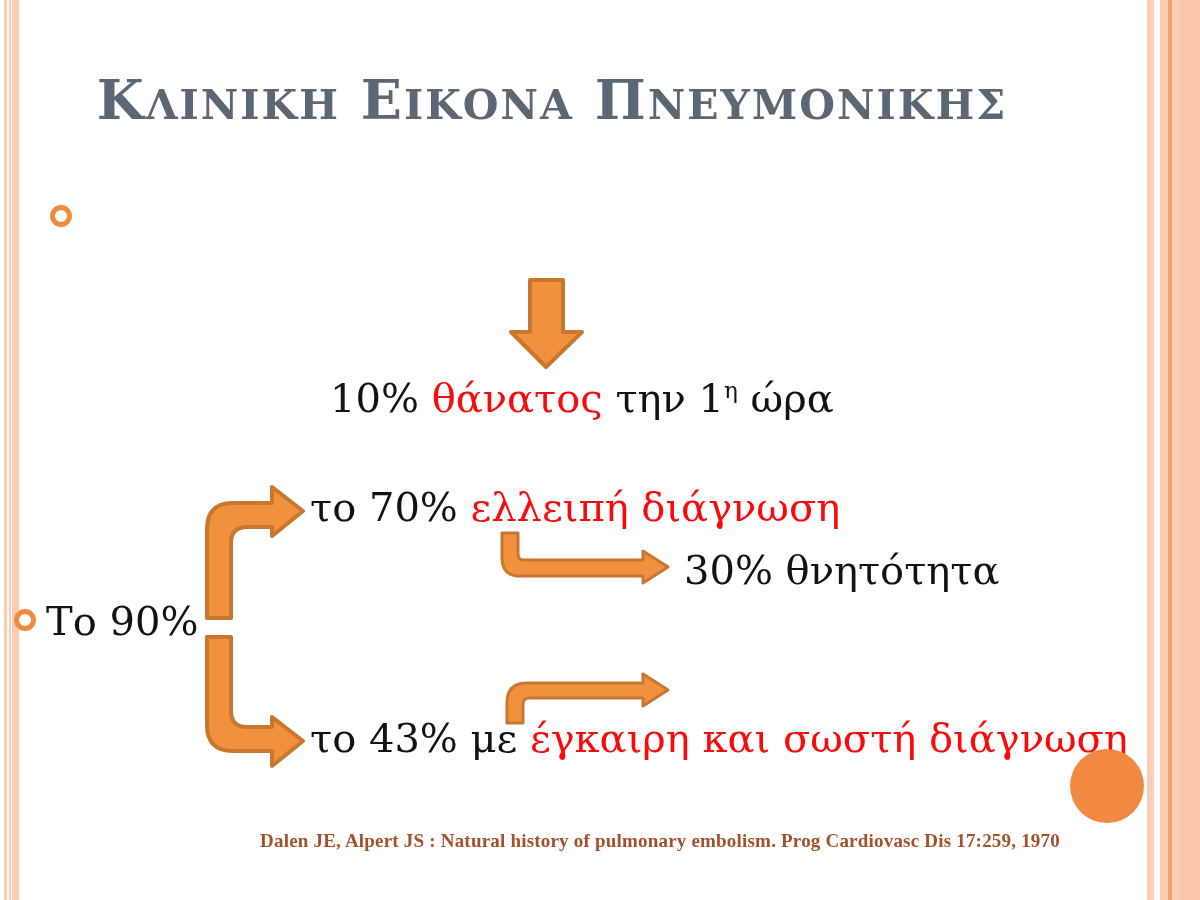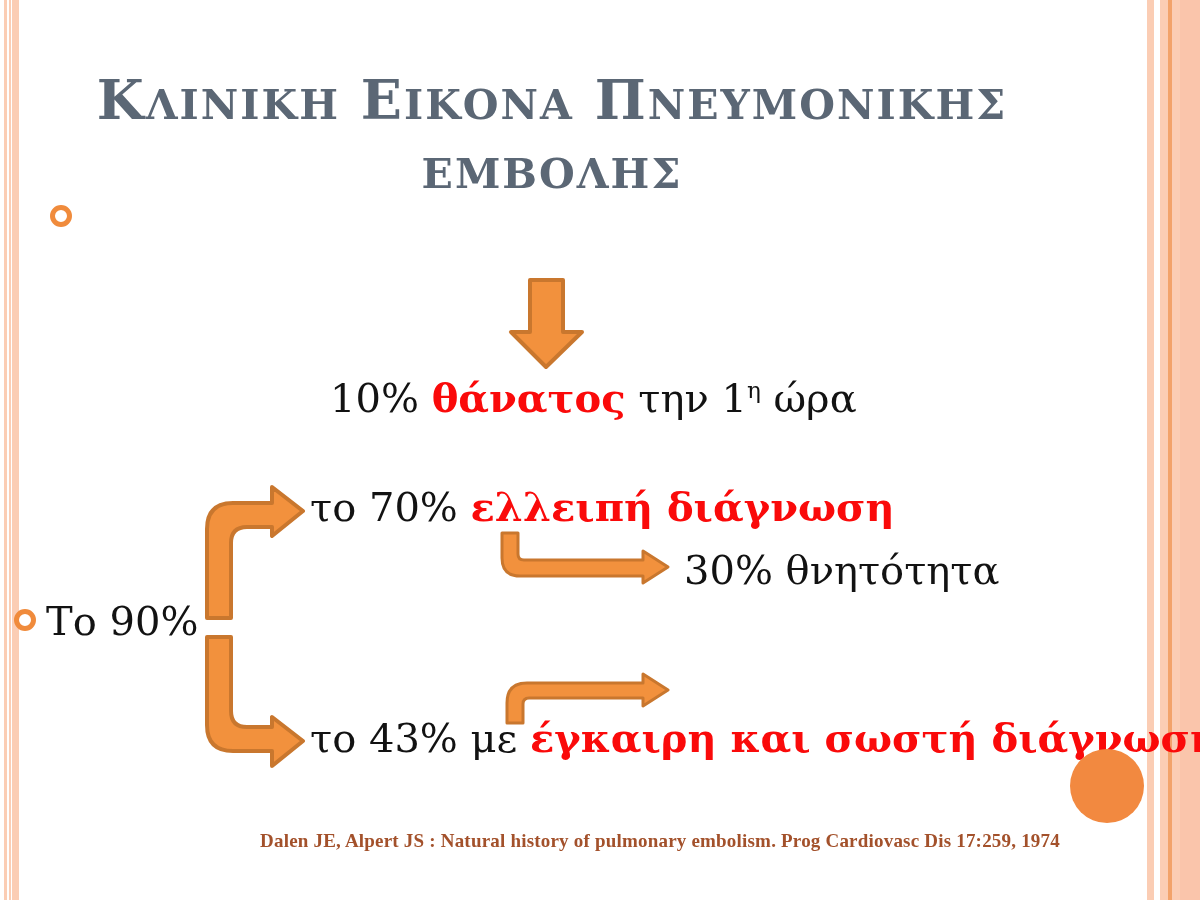--- a/index.html
+++ b/index.html
@@ -17,21 +17,21 @@
   .stripe-r4{left:1180px;width:20px;background:var(--stripe-mid);}
   .title{
     position:absolute;left:52px;top:30px;width:1000px;text-align:center;
     font-size:54px;line-height:1.28;letter-spacing:2px;color:var(--title-text);
   }
   .title .tc-small{font-size:0.76em;}
   .line{
     position:absolute;font-size:40px;color:var(--body-text);white-space:pre;
     line-height:1.2;
   }
-  .seg-red{color:var(--red-text);font-weight:bold;}
+  .seg-red{color:var(--red-text);font-weight:normal;}
   .seg-sup{font-size:0.58em;vertical-align:super;}
   .ring{
     position:absolute;width:12px;height:12px;border-radius:50%;
     border:5px solid var(--ring-orange);background:#fff;
   }
   .ring-1{left:50px;top:205px;}
   .ring-2{left:14px;top:609px;}
   .arrow-layer{position:absolute;left:0;top:0;pointer-events:none;}
   .arrow{fill:var(--arrow-fill);stroke:var(--arrow-stroke);stroke-linejoin:round;}
   .arrow-big{stroke-width:4px;}
@@ -54,21 +54,20 @@
   <div class="stripe stripe-l1"></div>
   <div class="stripe stripe-l2"></div>
   <div class="stripe stripe-l3"></div>
   <div class="stripe stripe-r1"></div>
   <div class="stripe stripe-r2"></div>
   <div class="stripe stripe-r4"></div>
   <div class="stripe stripe-r3"></div>
 
   <h1 class="title">
     <div><span class="tc-cap">Κ</span><span class="tc-small">Λ</span><span class="tc-small">Ι</span><span class="tc-small">Ν</span><span class="tc-small">Ι</span><span class="tc-small">Κ</span><span class="tc-small">Η</span><span class="tc-cap"> </span><span class="tc-cap">Ε</span><span class="tc-small">Ι</span><span class="tc-small">Κ</span><span class="tc-small">Ο</span><span class="tc-small">Ν</span><span class="tc-small">Α</span><span class="tc-cap"> </span><span class="tc-cap">Π</span><span class="tc-small">Ν</span><span class="tc-small">Ε</span><span class="tc-small">Υ</span><span class="tc-small">Μ</span><span class="tc-small">Ο</span><span class="tc-small">Ν</span><span class="tc-small">Ι</span><span class="tc-small">Κ</span><span class="tc-small">Η</span><span class="tc-small">Σ</span></div>
-    <div><span class="tc-small">Ε</span><span class="tc-small">Μ</span><span class="tc-small">Β</span><span class="tc-small">Ο</span><span class="tc-small">Λ</span><span class="tc-small">Η</span><span class="tc-small">Σ</span></div>
   </h1>
 
   <span class="ring ring-1"></span>
 
   <svg class="arrow-layer" width="1200" height="900" viewBox="0 0 1200 900">
     <path class="arrow arrow-big" d="M530,280 L563,280 L563,332 L582,332 L546,367 L511,332 L530,332 Z"></path>
     <path class="arrow arrow-big" d="M207,618 L207,529 Q207,503 233,503 L272,503 L272,487 L303,511 L272,536 L272,527 L247,527 Q231,527 231,543 L231,618 Z"></path>
     <path class="arrow arrow-big" d="M207,637 L207,725 Q207,751 233,751 L272,751 L272,766 L303,741 L272,717 L272,727 L247,727 Q231,727 231,711 L231,637 Z"></path>
     <path class="arrow arrow-small" d="M502,533 L502,558 Q502,576 520,576 L643,576 L643,583 L668,567 L643,551 L643,560 L524,560 Q518,560 518,554 L518,533 Z"></path>
     <path class="arrow arrow-small" d="M507,723 L507,703 Q507,683 527,683 L643,683 L643,674 L668,690 L643,706 L643,698 L529,698 Q523,698 523,704 L523,723 Z"></path>
@@ -79,17 +78,17 @@
   <div class="line" style="left:310px;top:483px;"><span>το 70% </span><span class="seg-red">ελλειπή διάγνωση</span></div>
 
   <div class="line" style="left:684px;top:546px;"><span>30% θνητότητα</span></div>
 
   <span class="ring ring-2"></span>
   <div class="line" style="left:46px;top:597px;"><span>Το 90%</span></div>
 
 
   <div class="line" style="left:310px;top:714px;"><span>το 43% με </span><span class="seg-red">έγκαιρη και σωστή διάγνωση</span></div>
 
-  <div class="citation">Dalen JE, Alpert JS : Natural history of pulmonary embolism. Prog Cardiovasc Dis 17:259, 1974</div>
+  <div class="citation">Dalen JE, Alpert JS : Natural history of pulmonary embolism. Prog Cardiovasc Dis 17:259, 1970</div>
 
   <div class="corner-circle"></div>
 
 </div>
 
 </body></html>

